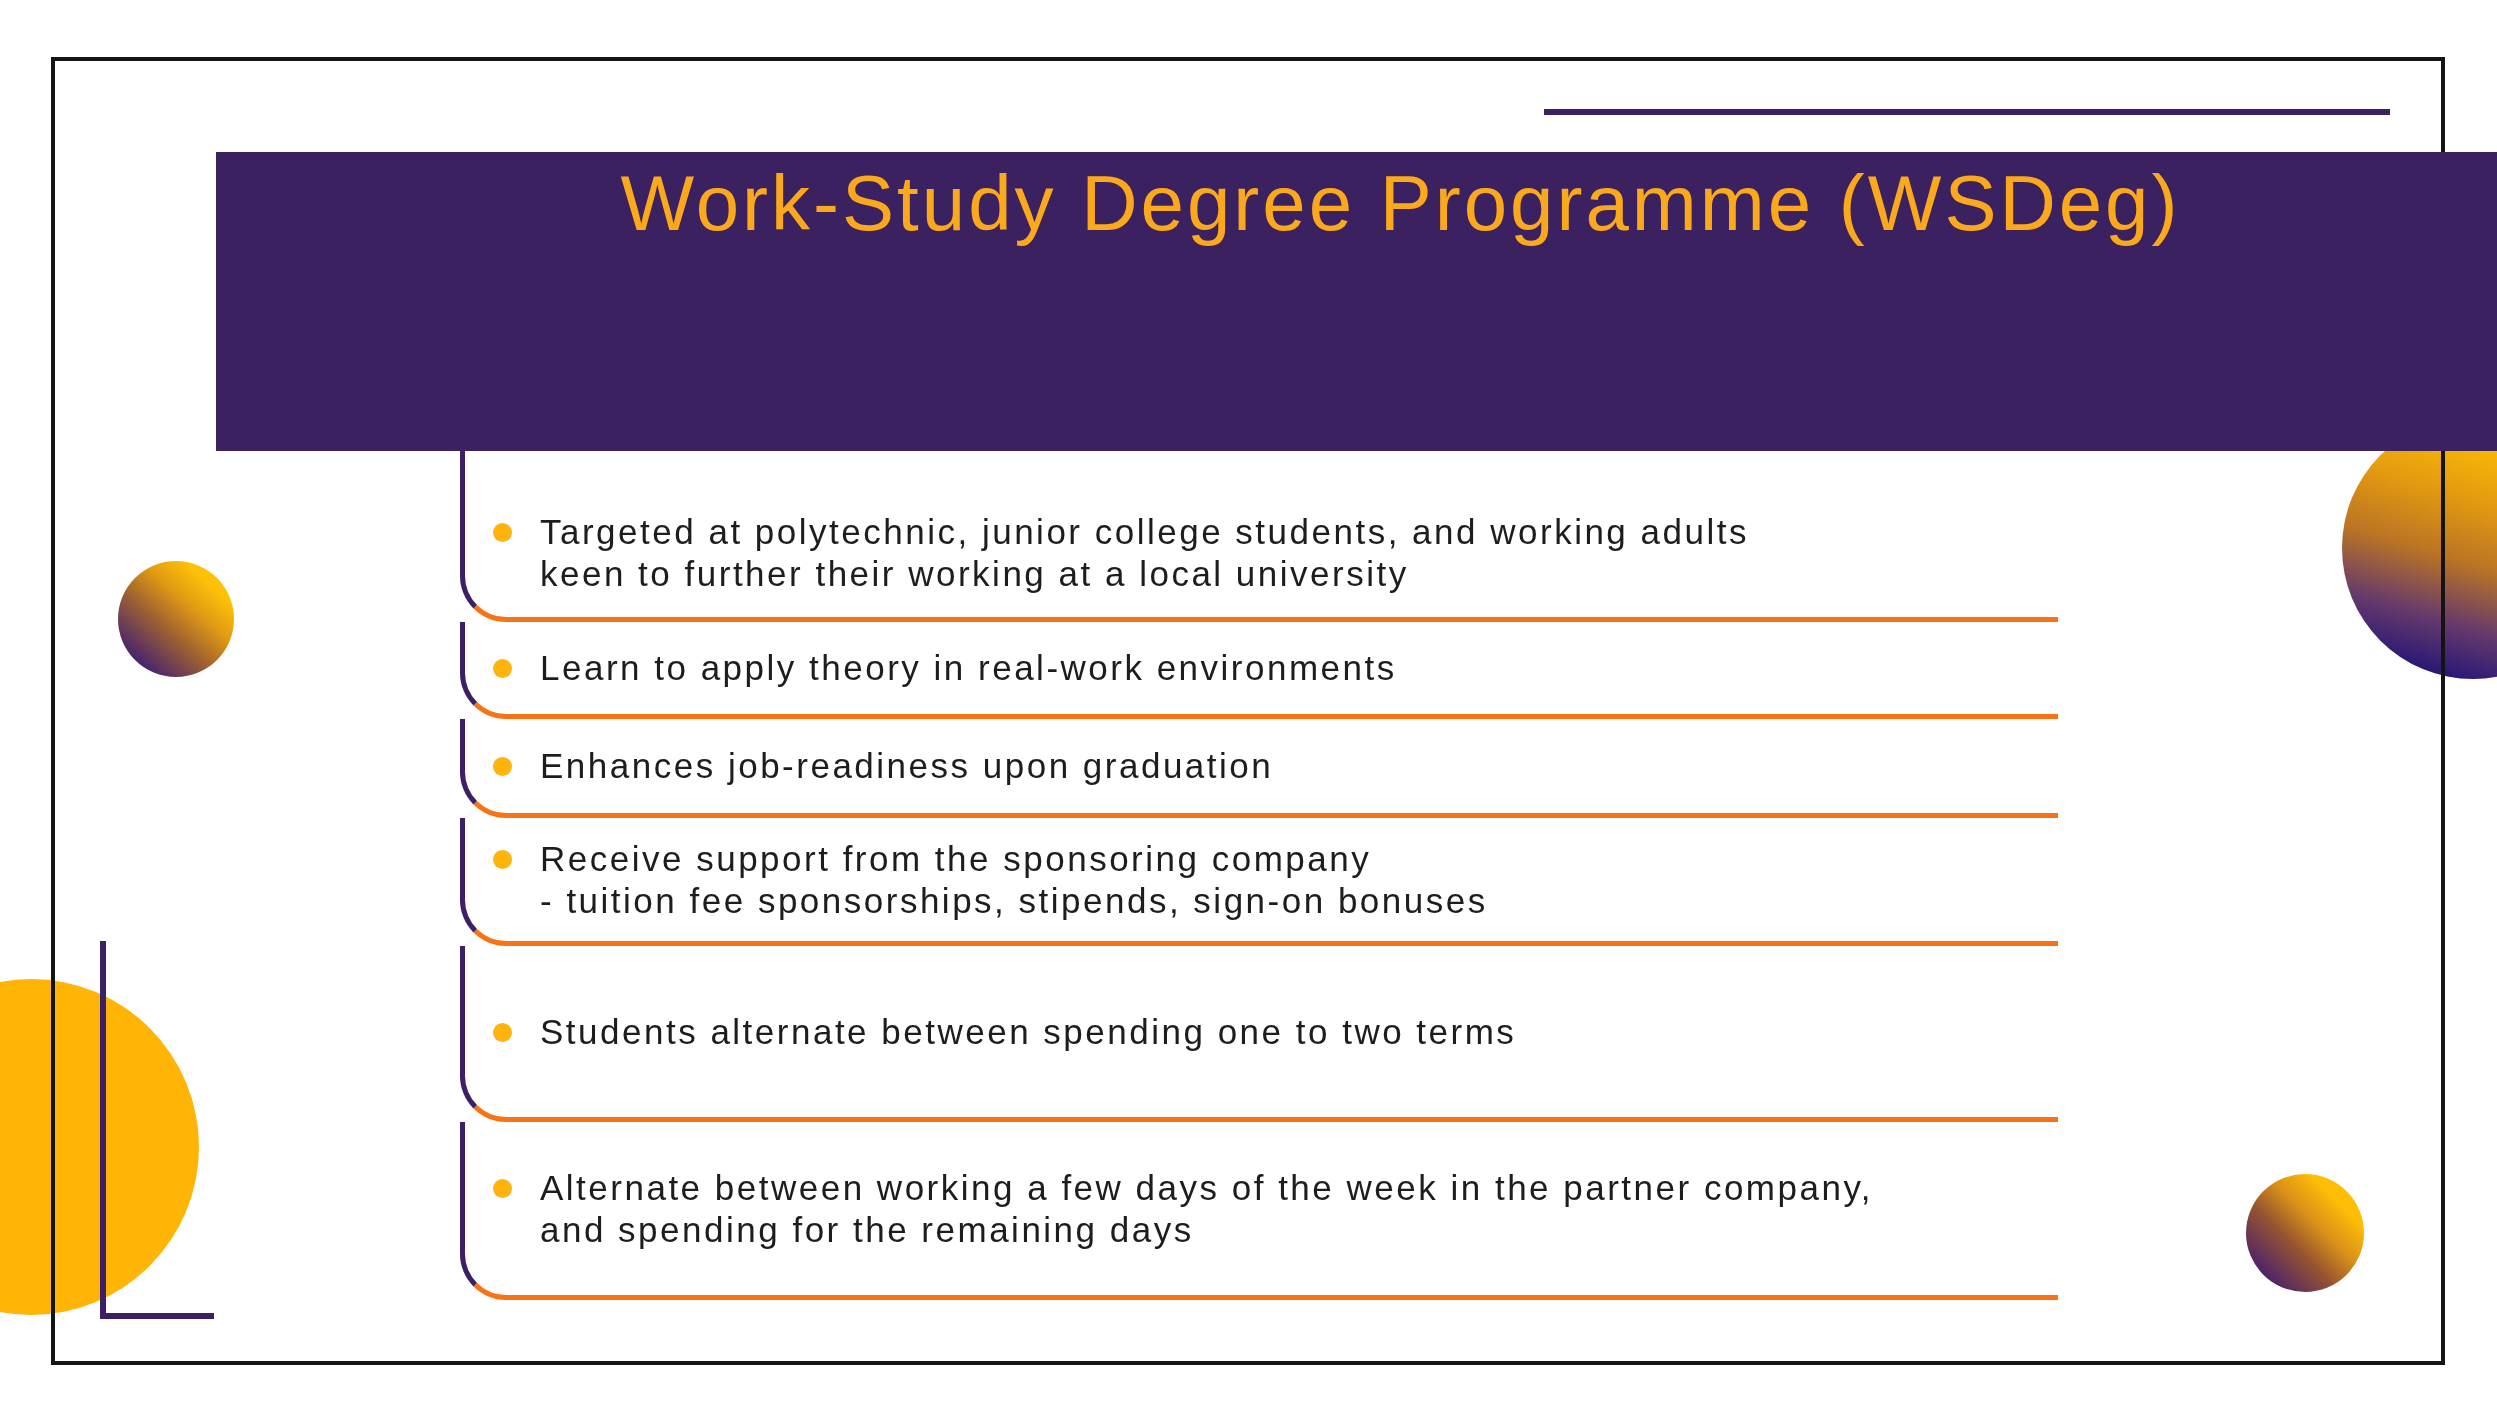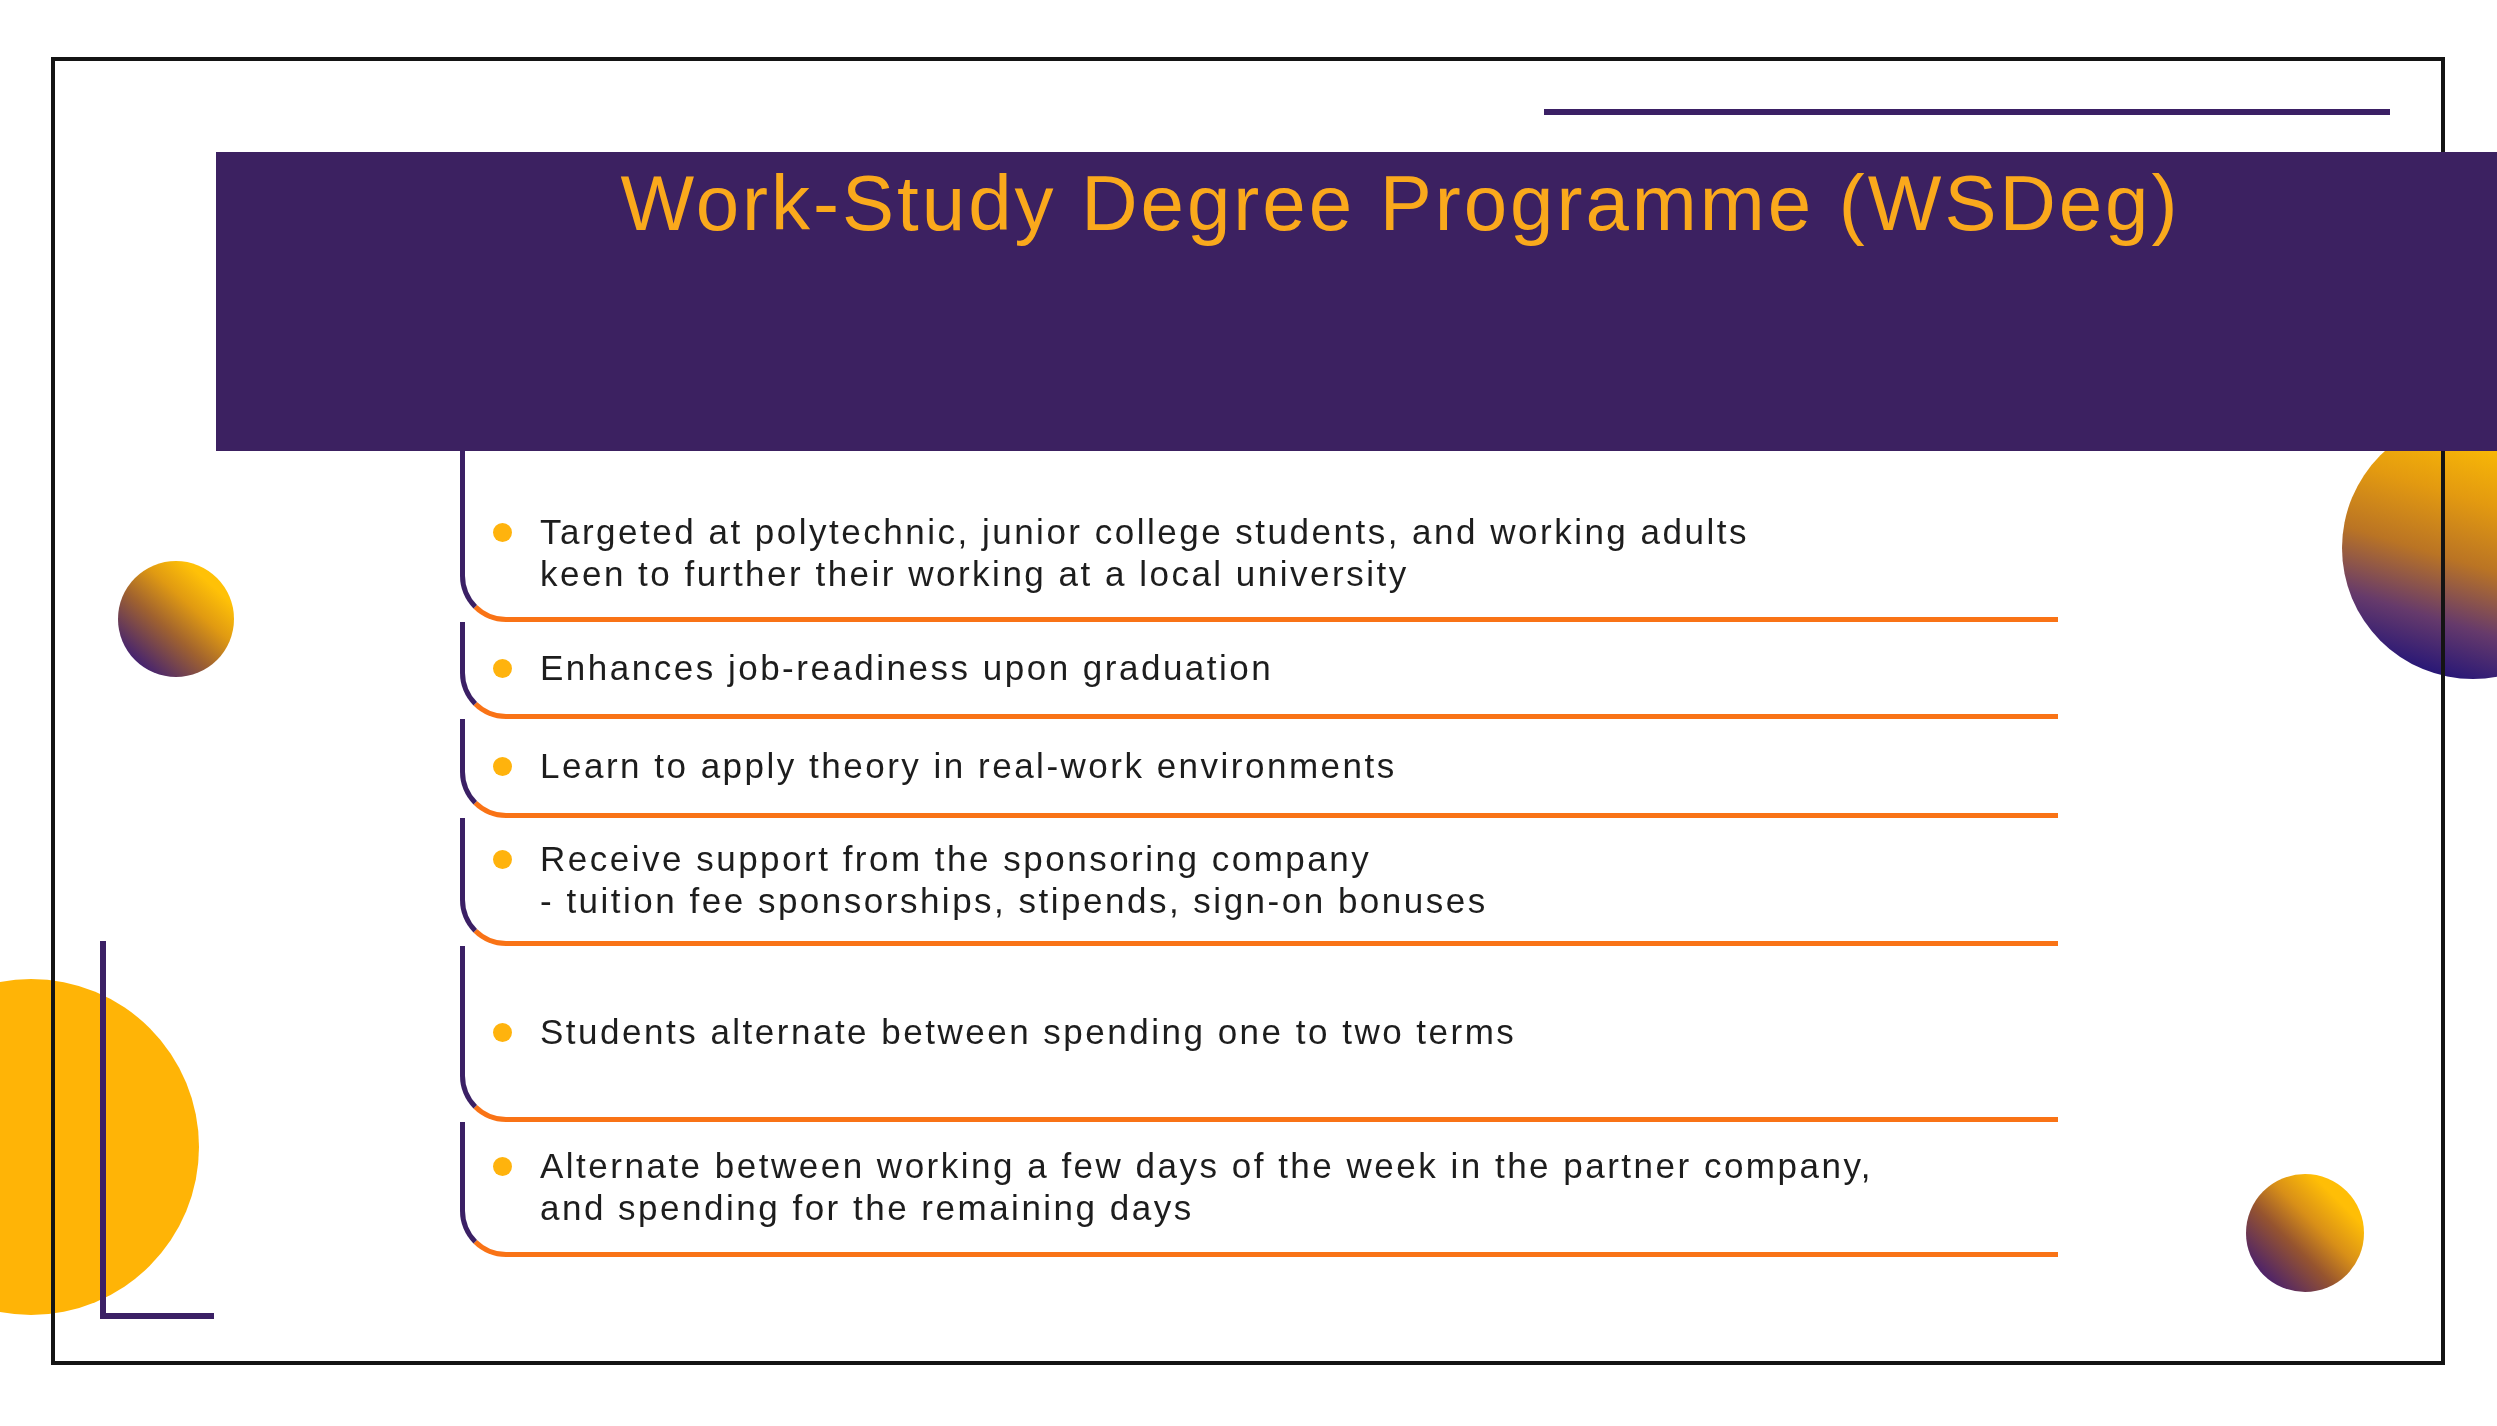--- a/index.html
+++ b/index.html
@@ -55,21 +55,21 @@
   .item{
     box-sizing:border-box;display:flex;flex-direction:column;
     border-left:5px solid #3B2065;border-bottom:5px solid #f97316;
     border-bottom-left-radius:46px;
   }
   .item:nth-child(1){height:171px;}
   .item:nth-child(2){height:97px;}
   .item:nth-child(3){height:99px;}
   .item:nth-child(4){height:128px;}
   .item:nth-child(5){height:176px;}
-  .item:nth-child(6){height:135px;}
+  .item:nth-child(6){height:178px;}
   .row{
     display:flex;align-items:flex-start;margin:auto 0;padding-left:28px;
   }
   .item:nth-child(1) .row{margin-top:auto;margin-bottom:22px;}
   .dot{
     flex:0 0 auto;width:19px;height:19px;border-radius:50%;
     background:#FFB30D;margin-top:12px;margin-right:28px;
   }
   .text{color:#1D1D1D;font-size:35px;line-height:42px;letter-spacing:2.5px;}
   .line:empty{display:none;}
@@ -100,31 +100,31 @@
           <div class="line">Targeted at polytechnic, junior college students, and working adults</div>
           <div class="line">keen to further their working at a local university</div>
         </div>
       </div>
     </div>
 
     <div class="item">
       <div class="row">
         <span class="dot"></span>
         <div class="text">
-          <div class="line">Enhances job-readiness upon graduation</div>
+          <div class="line">Learn to apply theory in real-work environments</div>
 
         </div>
       </div>
     </div>
 
     <div class="item">
       <div class="row">
         <span class="dot"></span>
         <div class="text">
-          <div class="line">Learn to apply theory in real-work environments</div>
+          <div class="line">Enhances job-readiness upon graduation</div>
 
         </div>
       </div>
     </div>
 
     <div class="item">
       <div class="row">
         <span class="dot"></span>
         <div class="text">
           <div class="line">Receive support from the sponsoring company</div>

